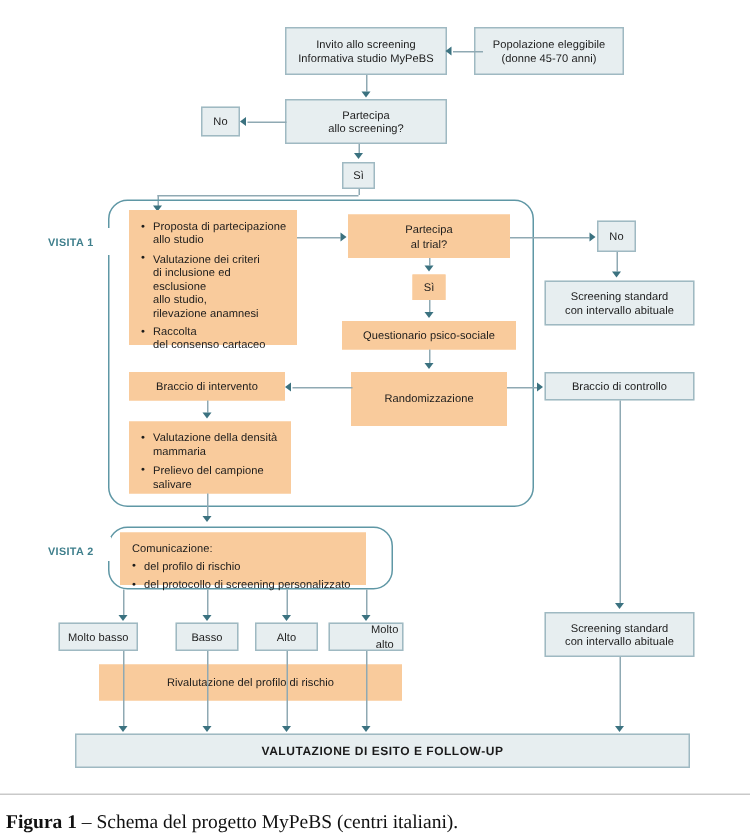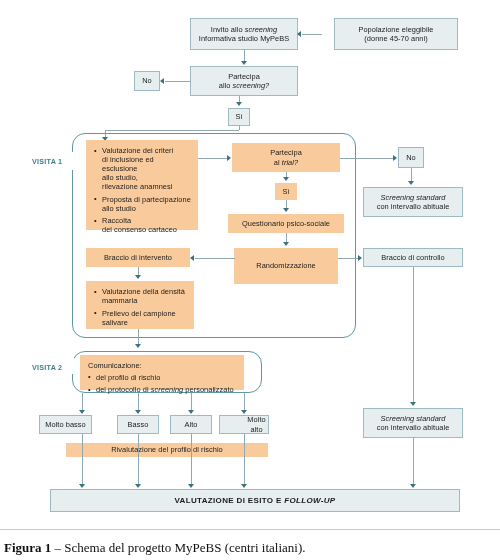--- a/index.html
+++ b/index.html
@@ -62,21 +62,21 @@
   }
   .bullets li:last-child { margin-bottom: 0; }
   .bullets li::before {
     content: "\2022";
     position: absolute;
     left: 0;
     top: -0.5px;
     font-size: 7.5px;
   }
   .plain-line { display: block; }
-  .it { font-style: italic; }
+  .it { }
   
   .visit-box {
     position: absolute;
     box-sizing: border-box;
     border: 1.4px solid #5f97a5;
     border-radius: 13px;
     background: transparent;
   }
   .visit-label {
     position: absolute;
@@ -137,21 +137,21 @@
     color: #111;
     white-space: nowrap;
   }
   #caption b { font-weight: bold; }
 </style>
 </head>
 <body>
 
 <div id="figure">
 
-  <div class="node blue" id="popolazione" style="left:334px; top:18px; width:124px; height:32px;">
+  <div class="node blue" id="popolazione" style="left:316px; top:18px; width:100px; height:32px;">
     <div>
       <span class="plain-line">Popolazione eleggibile</span>
       <span class="plain-line">(donne 45-70 anni)</span>
     </div>
   </div>
 
   <div class="node blue" id="invito" style="left:190px; top:18px; width:108px; height:32px;">
     <div>
       <span class="plain-line"><span>Invito allo </span><span class="it">screening</span></span>
       <span class="plain-line">Informativa studio MyPeBS</span>
@@ -190,28 +190,28 @@
   <div class="arrow ar-down" style="left:102.2px; top:137px;"></div>
 
   <div class="visit-box" id="visita1-box" style="left:72px; top:133px; width:284px; height:205px;"></div>
   <div class="visit-label" style="left:32px; top:157px;">VISITA 1</div>
 
   <div style="position:absolute; left:64px; top:152px; width:10px; height:18px; background:#ffffff;"></div>
 
   <div class="node orange bullets" id="visita1-tasks" style="left:86px; top:140px; width:112px; height:90px;">
     <ul>
       <li>
+        <span class="plain-line">Proposta di partecipazione</span>
+        <span class="plain-line">allo studio</span>
+      </li>
+      <li>
         <span class="plain-line">Valutazione dei criteri</span>
         <span class="plain-line">di inclusione ed esclusione</span>
         <span class="plain-line">allo studio,</span>
         <span class="plain-line">rilevazione anamnesi</span>
-      </li>
-      <li>
-        <span class="plain-line">Proposta di partecipazione</span>
-        <span class="plain-line">allo studio</span>
       </li>
       <li>
         <span class="plain-line">Raccolta</span>
         <span class="plain-line">del consenso cartaceo</span>
       </li>
     </ul>
   </div>
 
   <div class="node orange" id="partecipa-trial" style="left:232px; top:143px; width:108px; height:29px;">
     <div>
@@ -313,21 +313,21 @@
 
   <div class="ln lnv" style="left:81.5px; top:393px; height:17px;"></div>
   <div class="arrow ar-down" style="left:78.7px; top:410px;"></div>
   <div class="ln lnv" style="left:137.5px; top:393px; height:17px;"></div>
   <div class="arrow ar-down" style="left:134.7px; top:410px;"></div>
   <div class="ln lnv" style="left:190.5px; top:393px; height:17px;"></div>
   <div class="arrow ar-down" style="left:187.7px; top:410px;"></div>
   <div class="ln lnv" style="left:243.5px; top:393px; height:17px;"></div>
   <div class="arrow ar-down" style="left:240.7px; top:410px;"></div>
 
-  <div class="node orange" id="rivalutazione" style="left:66px; top:443px; width:202px; height:14px;">
+  <div class="node orange" id="rivalutazione" style="left:66px; top:443px; width:202px; height:24px;">
     <span>Rivalutazione del profilo di rischio</span>
   </div>
 
   <div class="ln lnv" style="left:81.5px; top:434px; height:50px;"></div>
   <div class="arrow ar-down" style="left:78.7px; top:484px;"></div>
   <div class="ln lnv" style="left:137.5px; top:434px; height:50px;"></div>
   <div class="arrow ar-down" style="left:134.7px; top:484px;"></div>
   <div class="ln lnv" style="left:190.5px; top:434px; height:50px;"></div>
   <div class="arrow ar-down" style="left:187.7px; top:484px;"></div>
   <div class="ln lnv" style="left:243.5px; top:434px; height:50px;"></div>

